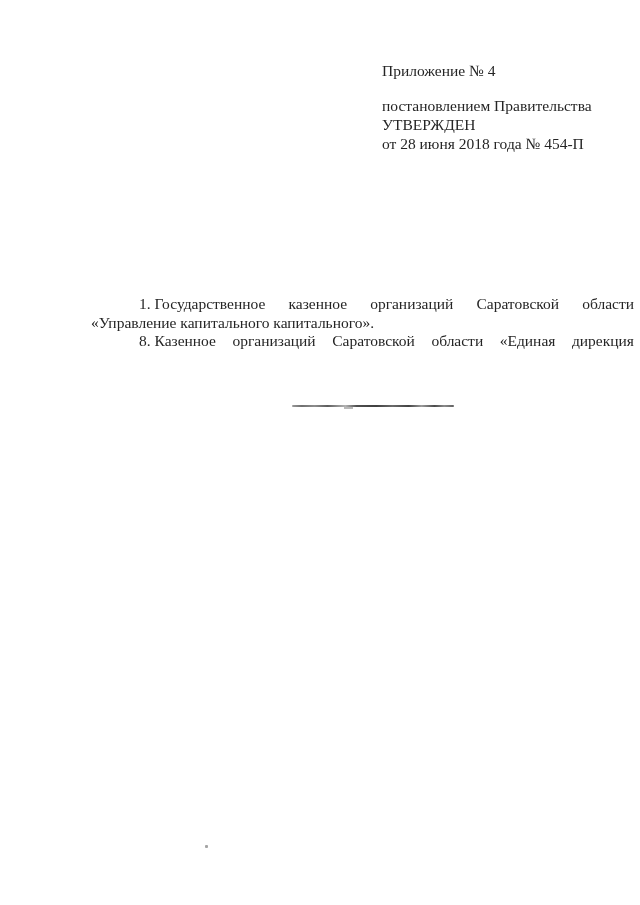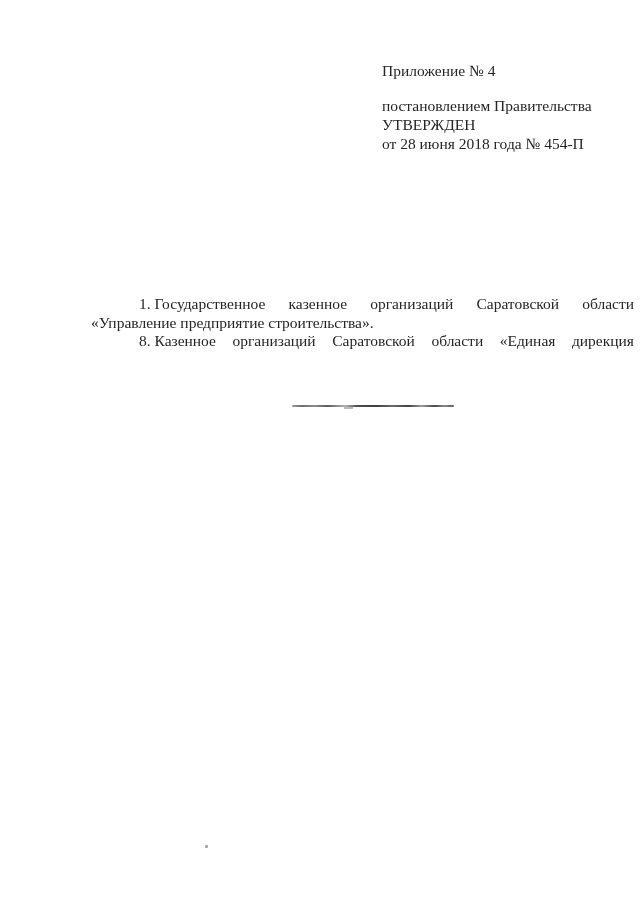--- a/index.html
+++ b/index.html
@@ -109,21 +109,21 @@
 
 
   <div class="doc-body" id="doc-body">
       <div class="line just ind">
         <span>1. Государственное</span>
         <span>казенное</span>
         <span>организаций</span>
         <span>Саратовской</span>
         <span>области</span>
       </div>
-      <div class="line">«Управление предприятие строительства».</div>
+      <div class="line">«Управление капитального капитального».</div>
       <div class="line just ind">
         <span>8. Казенное</span>
         <span>организаций</span>
         <span>Саратовской</span>
         <span>области</span>
         <span>«Единая</span>
         <span>дирекция</span>
       </div>
     </div>
 

